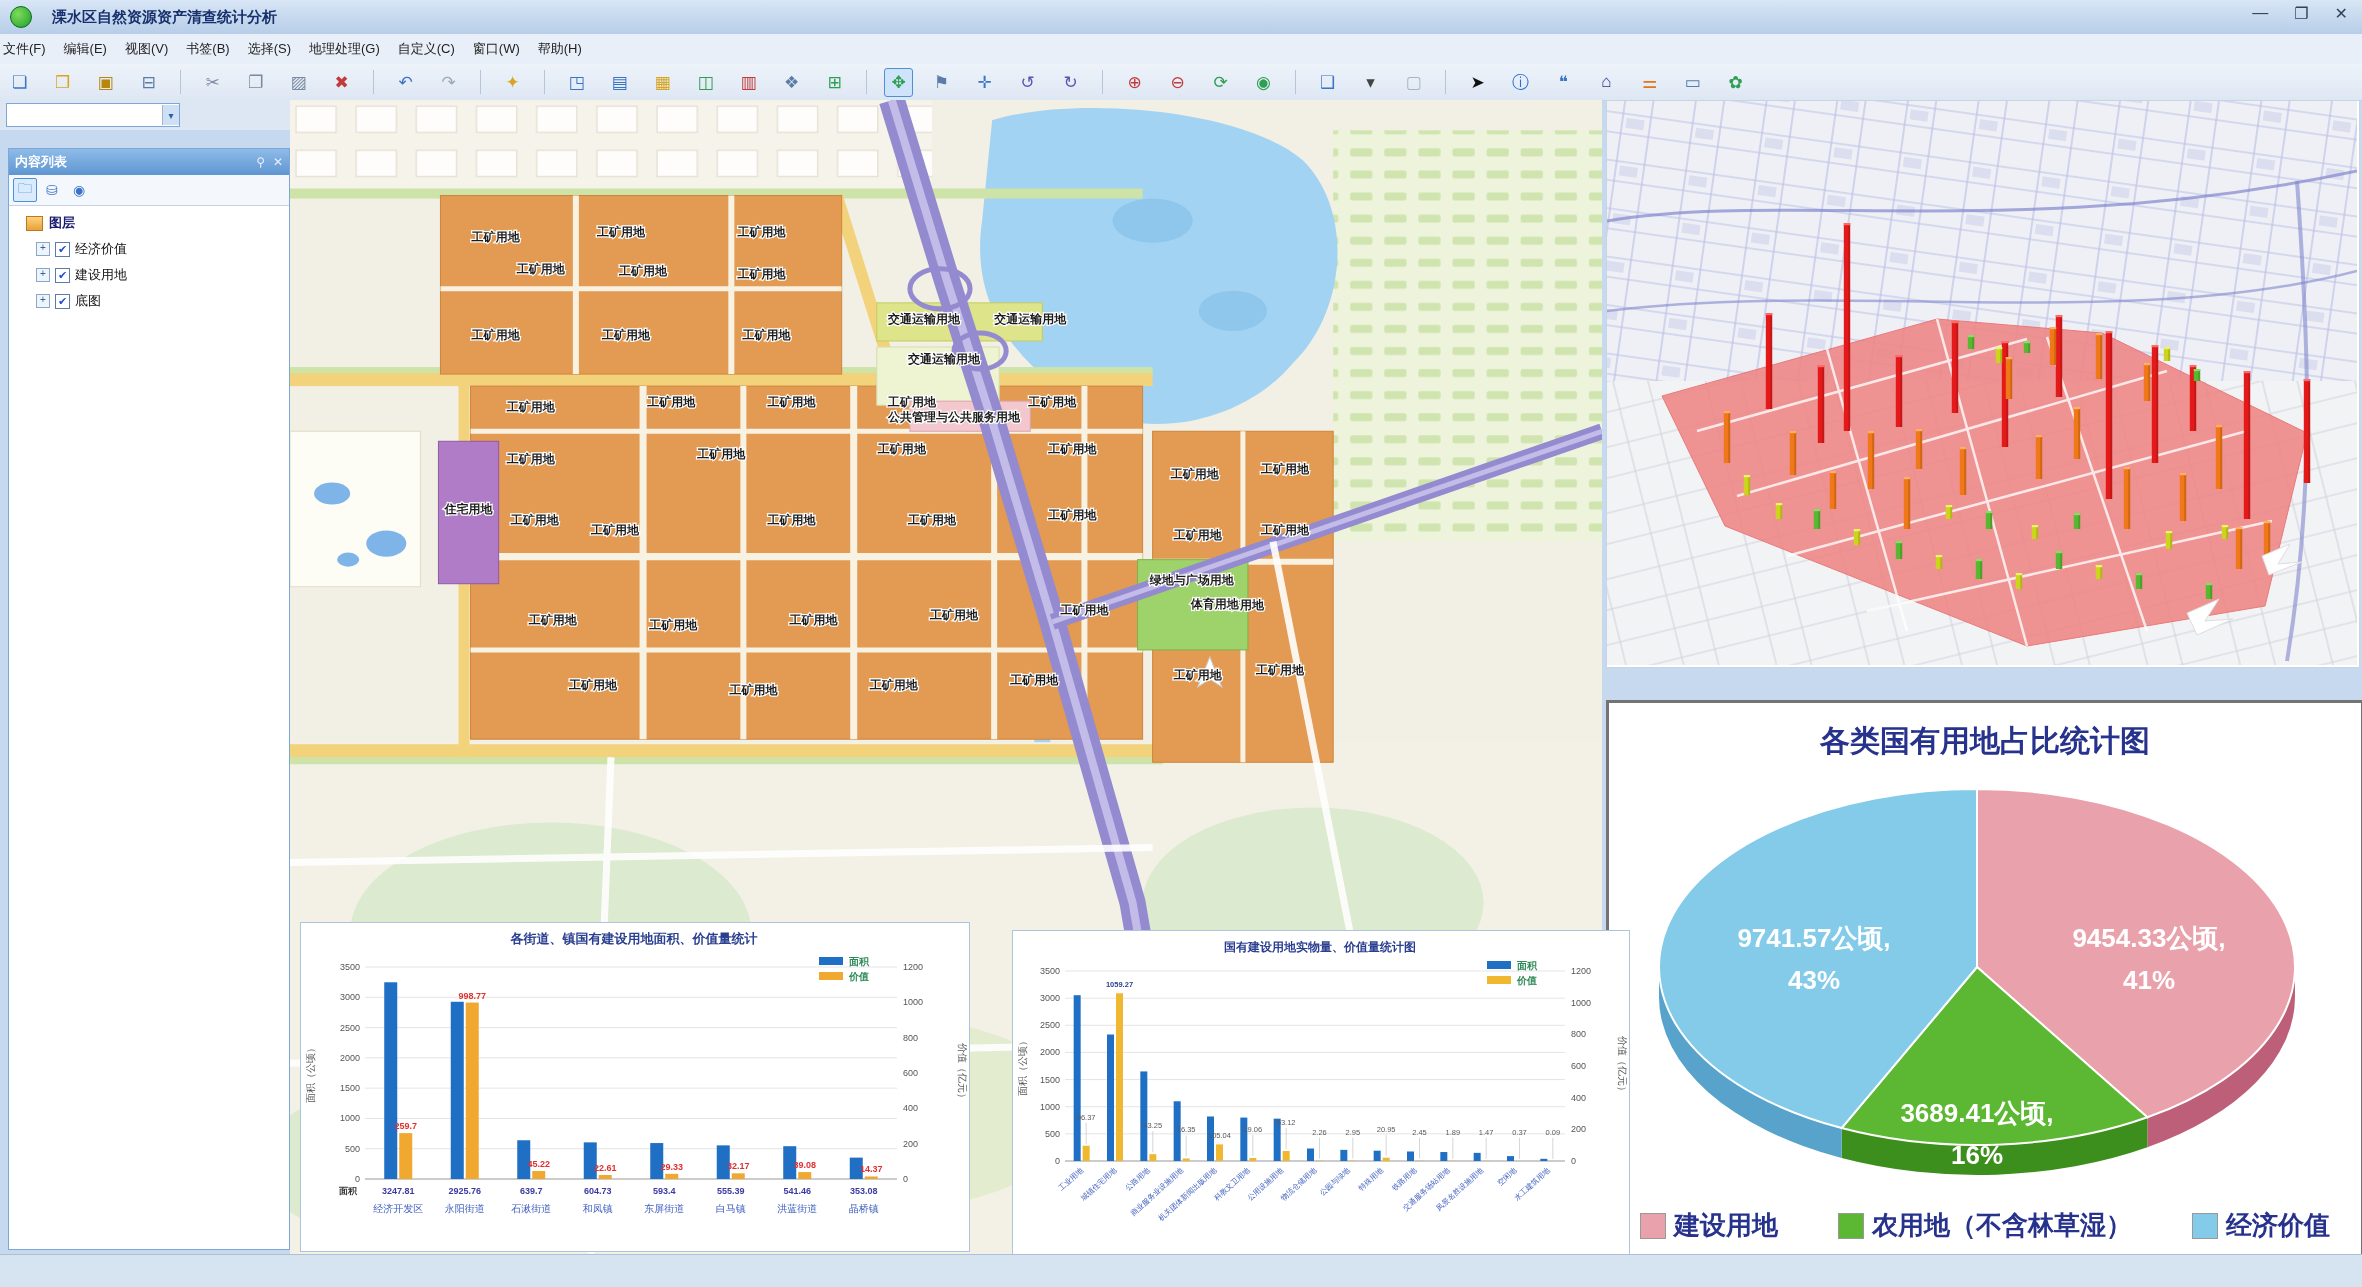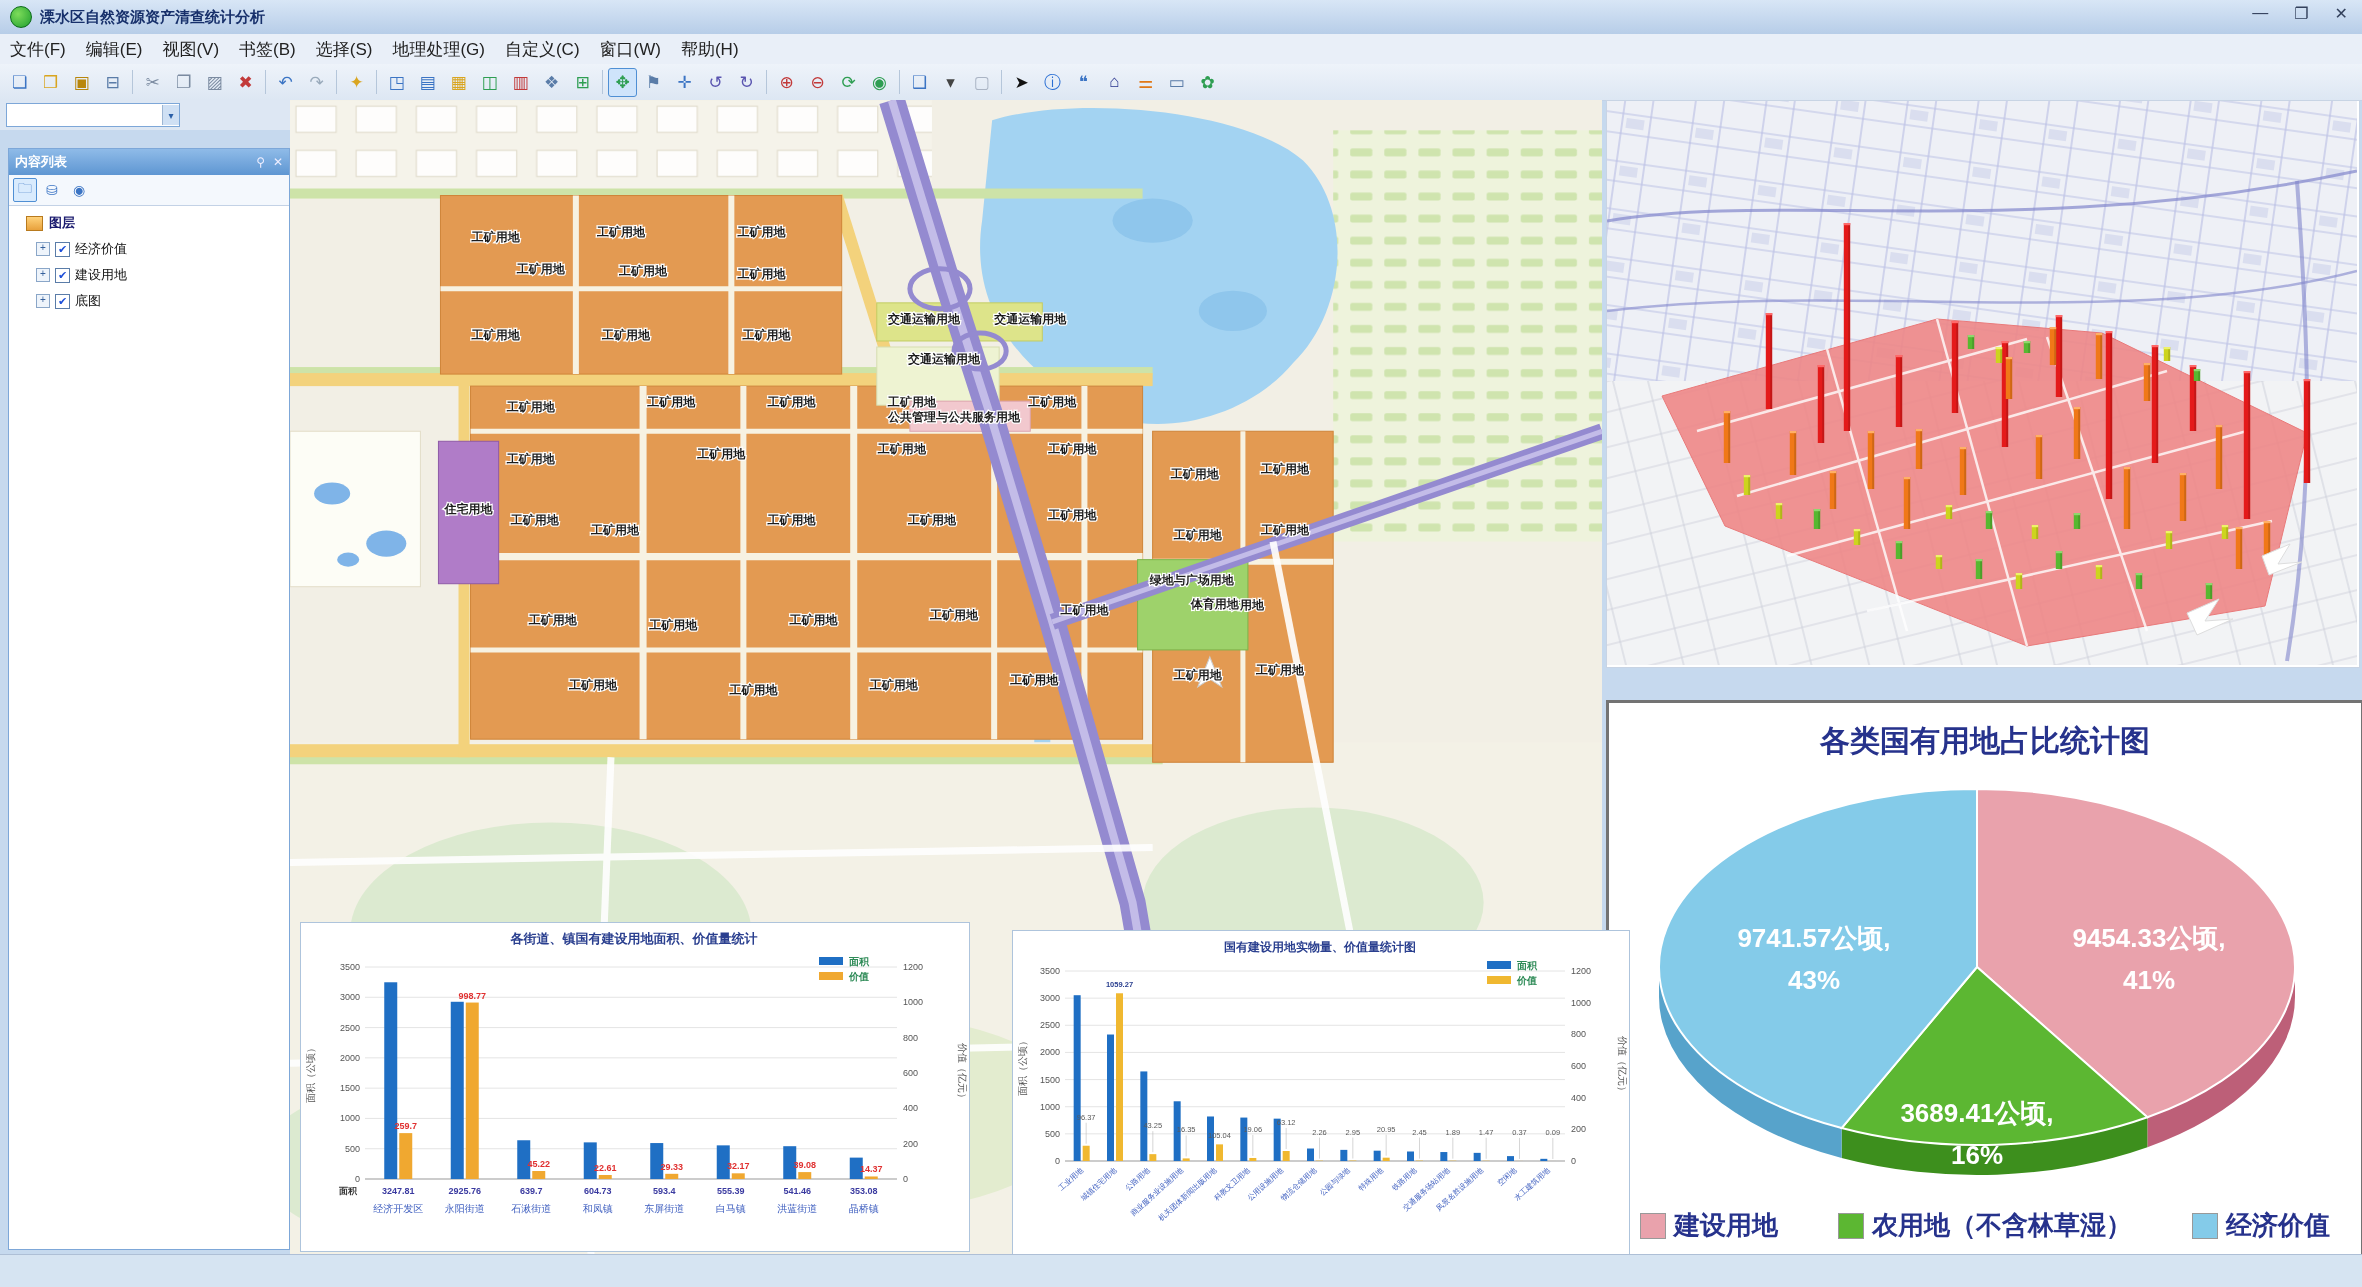--- a/index.html
+++ b/index.html
@@ -1,30 +1,30 @@
 <!DOCTYPE html>
 <html><head>
 <meta charset="utf-8">
 <style>
   html,body{margin:0;padding:0;}
   body{width:2362px;height:1287px;position:relative;overflow:hidden;
        font-family:"Liberation Sans","DejaVu Sans",sans-serif;background:#c6d9ee;}
-  .abs{position:absolute;}
+  .abs{position:absolute;gap:12px;}
   
   #titlebar{left:0;top:0;width:2362px;height:34px;
     background:linear-gradient(#d8e6f6,#b7cde8);display:flex;align-items:center;
     border-bottom:1px solid #9db6d4;}
   #app-icon{width:20px;height:20px;border-radius:50%;margin:0 8px 0 10px;
     background:radial-gradient(circle at 35% 35%,#7ddc5a,#1e9e2e);border:1px solid #0c6b1a;}
   #title-text{font-size:15px;color:#17306b;font-weight:bold;}
   #win-controls{position:absolute;right:14px;top:4px;display:flex;gap:26px;color:#33415c;font-size:16px;}
   #win-controls span{cursor:default;}
   #menubar{left:0;top:34px;width:2362px;height:30px;background:#e9eff8;display:flex;align-items:center;
     border-bottom:1px solid #c3d2e6;}
-  .menu-item{font-size:17px;color:#222;padding:4px 10px;}
+  .menu-item{font-size:13px;color:#222;padding:4px 3px;}
   #toolbar{left:0;top:64px;width:2362px;height:36px;background:linear-gradient(#eef3fa,#dde7f3);
     display:flex;align-items:center;border-bottom:1px solid #c3d2e6;padding-left:4px;}
   .tbtn{width:27px;height:27px;margin:0 1px;display:flex;align-items:center;justify-content:center;
     font-size:17px;border:1px solid transparent;border-radius:3px;}
   .tbtn.hl{border:1px solid #4f8fd4;background:#cfe4fb;}
   .tsep{width:1px;height:24px;background:#b5c6da;margin:0 4px;}
   #scale-row{left:0;top:100px;width:290px;height:30px;background:#dde7f3;display:flex;align-items:center;}
   #scale-combo{width:172px;height:22px;background:#fff;border:1px solid #7da7d8;margin-left:6px;
     display:flex;align-items:center;justify-content:space-between;font-size:12px;color:#333;}
   #scale-combo .arrow{width:16px;height:20px;background:#cfe0f4;color:#2a5fa8;font-size:10px;

